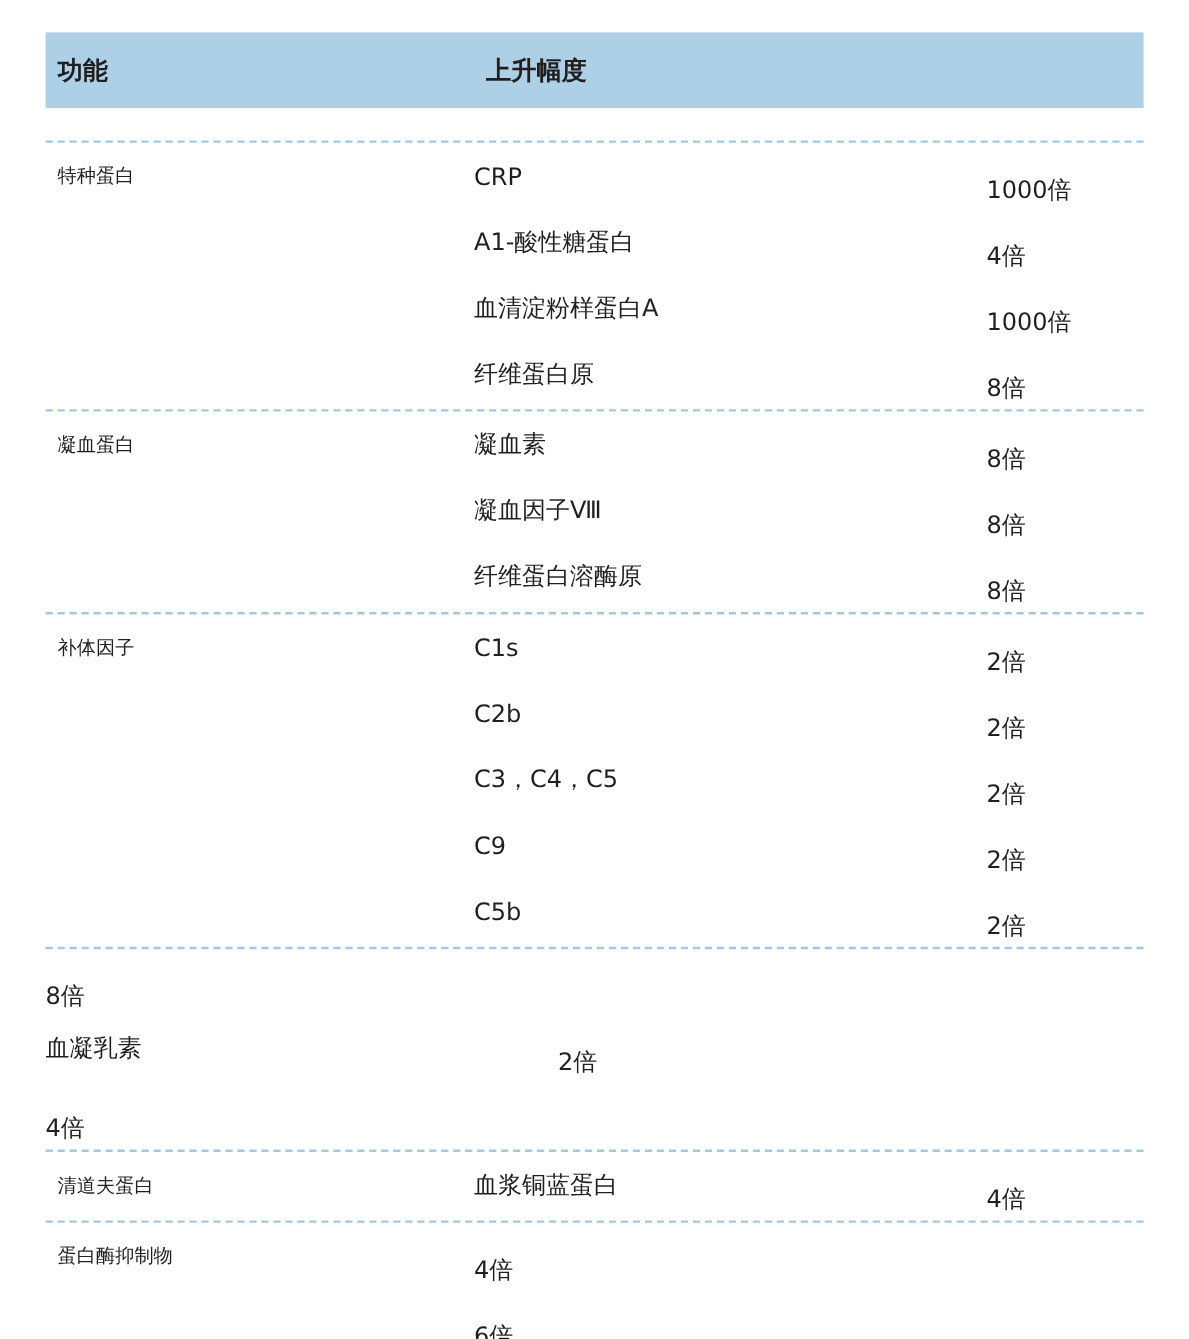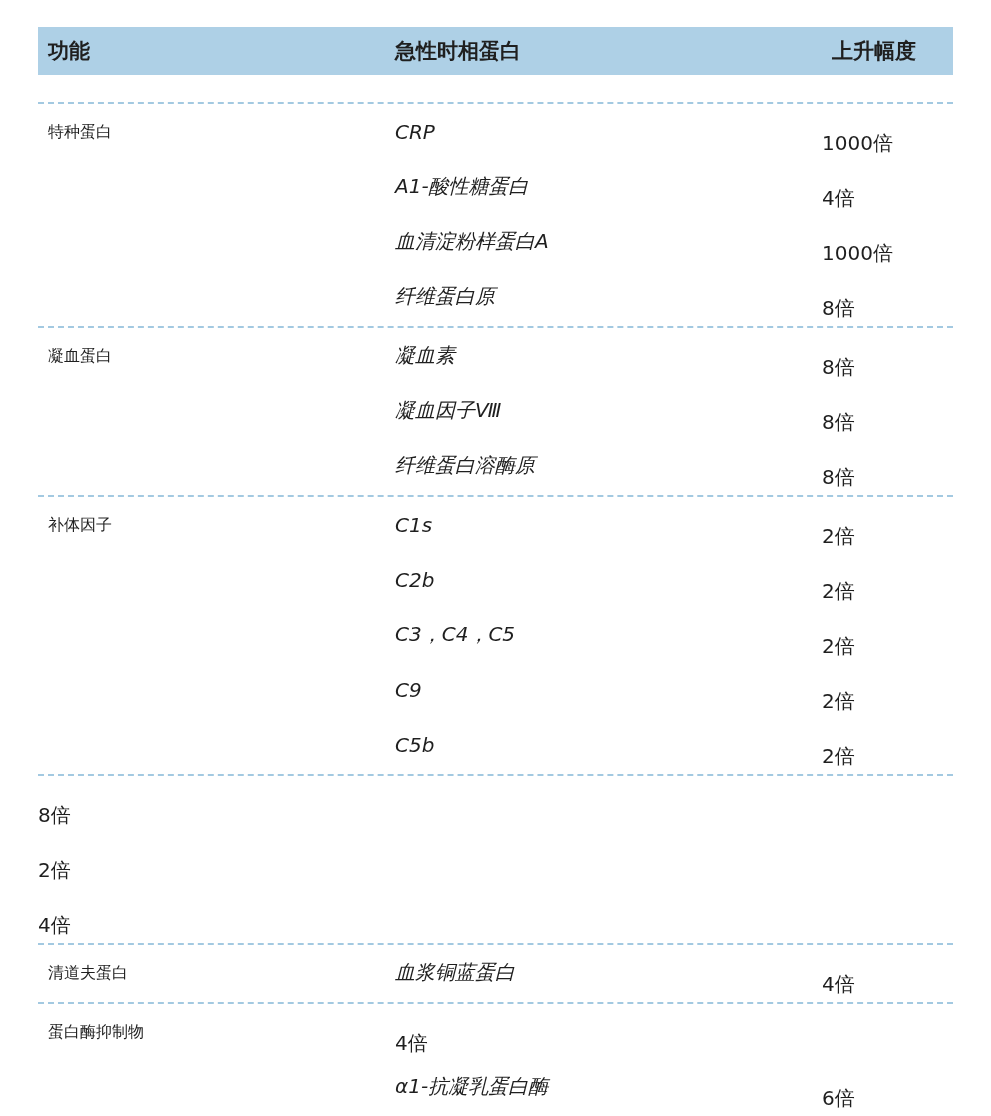--- a/index.html
+++ b/index.html
@@ -19,21 +19,21 @@
     background: #ffffff;
     overflow: hidden;
   }
   .table-wrap {
     margin: 27px 38px 0 38px; 
     width: 915px;
   }
   .header-row {
     display: flex;
     align-items: center;
-    height: 48px;
+    height: 63px;
     background: var(--header-bg);
     font-weight: bold;
     font-size: 21px;
   }
   .hcell-function { width: 357px; padding-left: 10px; }
   .hcell-protein  { width: 427px; }
   .hcell-magnitude { flex: 1; padding-left: 10px; }
   .header-gap { height: 27px; }
   .group {
     display: flex;
@@ -47,32 +47,31 @@
     font-size: 16px;
     line-height: 55px; 
   }
   .rows { flex: 1; }
   .row {
     display: flex;
     align-items: center;
     height: 55px;
     font-size: 20px;
   }
-  .protein-cell { width: 427px; font-style: italic; }
+  .protein-cell { width: 427px; }
   .magnitude-cell { flex: 1; margin-top: 23px; }
 </style>
 </head>
 <body>
 
 <div class="page">
   <div class="table-wrap">
 
     <div class="header-row">
       <div class="hcell-function">功能</div>
-      <div class="hcell-protein">急性时相蛋白</div>
       <div class="hcell-magnitude">上升幅度</div>
     </div>
 
     <div class="header-gap"></div>
 
     <div id="table-body">
   <div class="group">
     <div class="fn-cell">特种蛋白</div>
     <div class="rows">
 
@@ -141,20 +140,21 @@
           </div>
   </div>
 
   <div class="group">
     <div class="rows">
 
     <div class="row">
         <div class="magnitude-cell">8倍</div>
       </div>
             <div class="row">
+        <div class="protein-cell">血凝乳素</div>
         <div class="magnitude-cell">2倍</div>
       </div>
             <div class="row">
         <div class="magnitude-cell">4倍</div>
       </div>
           </div>
   </div>
 
   <div class="group">
     <div class="fn-cell">清道夫蛋白</div>
@@ -168,21 +168,20 @@
   </div>
 
   <div class="group">
     <div class="fn-cell">蛋白酶抑制物</div>
     <div class="rows">
 
     <div class="row">
         <div class="magnitude-cell">4倍</div>
       </div>
             <div class="row">
-        <div class="protein-cell">α1-抗凝乳蛋白酶</div>
         <div class="magnitude-cell">6倍</div>
       </div>
           </div>
   </div>
 </div>
 
   </div>
 </div>
 
 </body></html>

